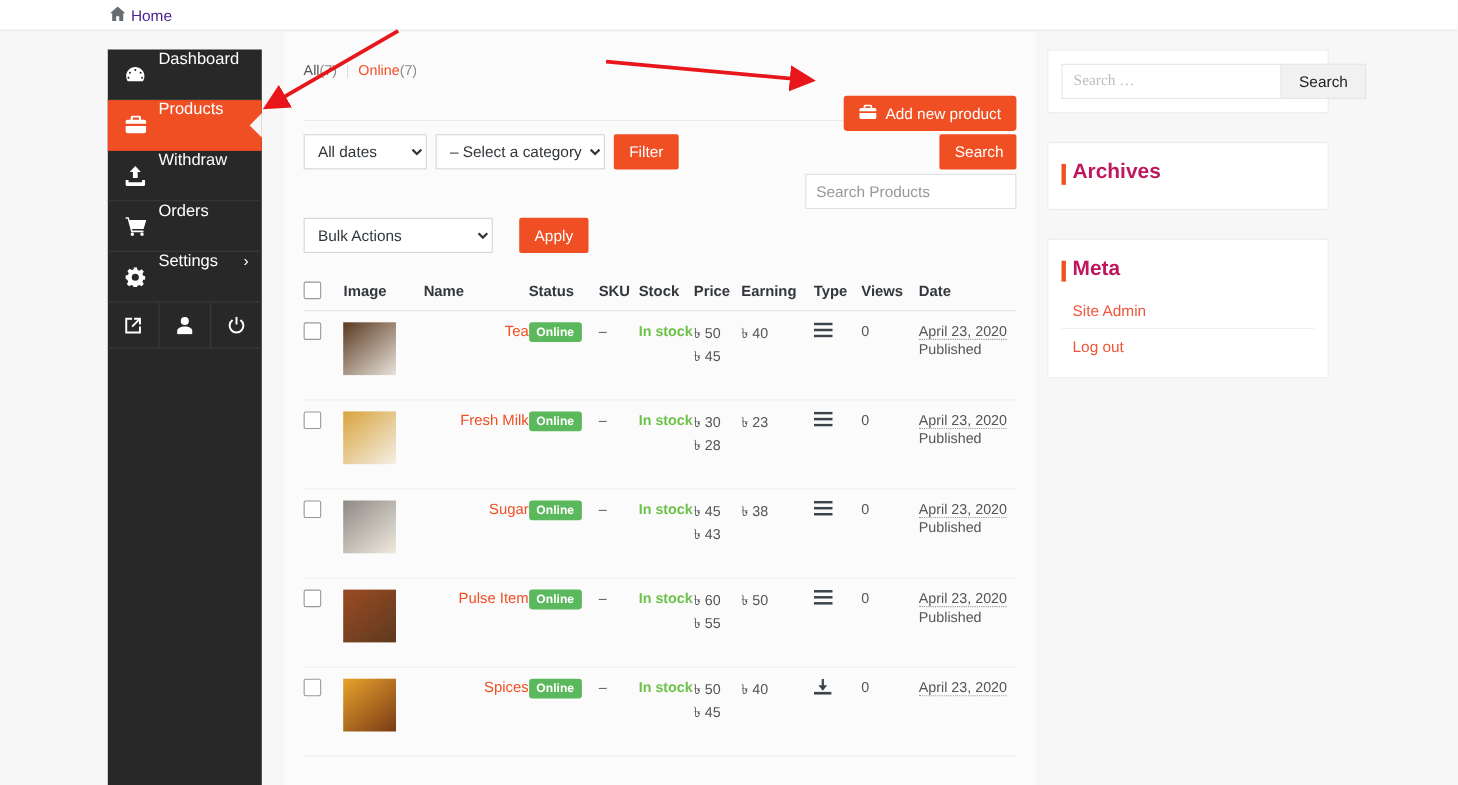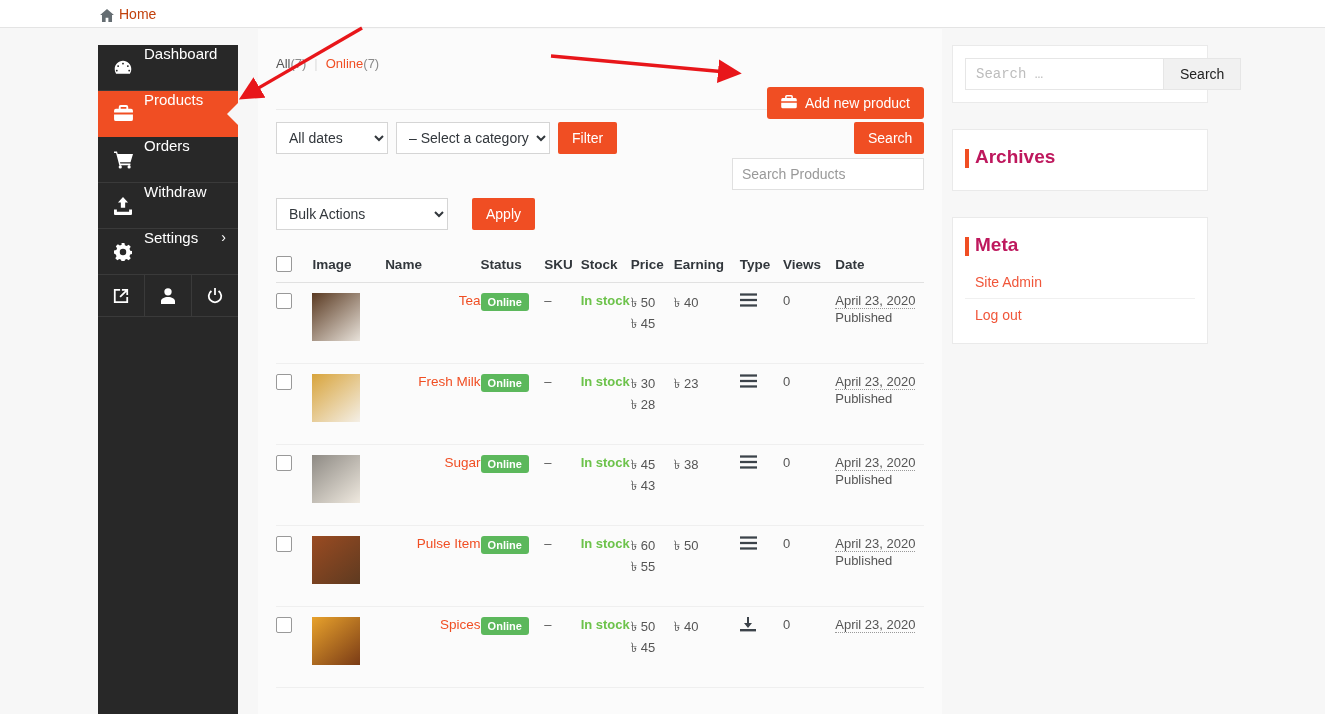--- a/index.html
+++ b/index.html
@@ -18,22 +18,22 @@
   
   #topbar {
     height: 28px;
     background: #ffffff;
     border-bottom: 1px solid #e4e4e4;
     display: flex;
     align-items: center;
     padding-left: 100px;
   }
   #topbar .home-link {
-    display: flex; align-items: flex-end; gap: 5px;
-    color: #c2410c; font-size: 14px; text-decoration: none;
+    display: flex; align-items: flex-start; gap: 5px;
+    color: #4c1d95; font-size: 14px; text-decoration: none;
   }
   .home-ico { display:inline-block; width:14px; height:13px; position:relative; }
   .home-ico svg { display:block; }
 
   
   #page {
     position: absolute;
     top: 29px; left: 0; right: 0; bottom: 0;
     background: #f7f7f7;
   }
@@ -219,21 +219,21 @@
   .widget {
     background: #fff;
     border: 1px solid #eaeaea;
     margin-bottom: 26px;
     padding: 12px;
   }
   .wsearch { display:flex; }
   .wsearch input {
     flex: 1; height: 32px; border:1px solid #e6e6e6;
     border-right: none; padding: 0 10px; font-size: 14px; color:#555;
-    font-family: Liberation Mono, monospace;
+    font-family: Liberation Serif, serif;
     background: #fff; border-radius: 0;
   }
   .wsearch input::placeholder { color:#bdbdbd; }
   .wsearch button {
     height: 32px; border:1px solid #e6e6e6; background:#f1f1f1;
     padding: 0 16px; font-size:14px; color:#222; cursor:pointer;
     font-family: "Liberation Sans", sans-serif;
   }
   .wtitle {
     font-size: 19px; color:#be185d; font-weight: bold;
@@ -285,34 +285,34 @@
       <span class="nav-ico">
         <svg width="19" height="17" viewBox="0 0 20 18">
             <path fill="#fff" d="M7 0h6a2 2 0 012 2v2h3a2 2 0 012 2v9a2 2 0 01-2 2H2a2 2 0 01-2-2V6a2 2 0 012-2h3V2a2 2 0 012-2zm0 4h6V2H7v2zM0 8v2h20V8H0z"></path>
           </svg>
       </span>
       <span>Products</span>
     </a>
 
     <a class="nav-item" href="#">
       <span class="nav-ico">
+        <svg width="18" height="18" viewBox="0 0 20 20">
+            <path fill="#fff" d="M10 0L4.4 6h3.2v6h4.8V6h3.2L10 0zM0 14v4.6c0 .8.6 1.4 1.4 1.4h17.2c.8 0 1.4-.6 1.4-1.4V14h-3.2v2.4H3.2V14H0z"></path>
+          </svg>
+      </span>
+      <span>Withdraw</span>
+    </a>
+
+    <a class="nav-item" href="#">
+      <span class="nav-ico">
         <svg width="19" height="18" viewBox="0 0 20 18">
             <path fill="#fff" d="M0 0h3.2l.7 2.6H20l-2.6 8.8H6.3l.4 1.4h10.6v1.6H5.6L2.2 1.6H0V0zm6.6 14.6a1.7 1.7 0 110 3.4 1.7 1.7 0 010-3.4zm9.3 0a1.7 1.7 0 110 3.4 1.7 1.7 0 010-3.4z"></path>
           </svg>
       </span>
       <span>Orders</span>
-    </a>
-
-    <a class="nav-item" href="#">
-      <span class="nav-ico">
-        <svg width="18" height="18" viewBox="0 0 20 20">
-            <path fill="#fff" d="M10 0L4.4 6h3.2v6h4.8V6h3.2L10 0zM0 14v4.6c0 .8.6 1.4 1.4 1.4h17.2c.8 0 1.4-.6 1.4-1.4V14h-3.2v2.4H3.2V14H0z"></path>
-          </svg>
-      </span>
-      <span>Withdraw</span>
     </a>
 
     <a class="nav-item" href="#">
       <span class="nav-ico">
         <svg width="18" height="18" viewBox="0 0 20 20">
             <path fill="#fff" d="M8.4 0h3.2l.5 2.6 2 .8 2.2-1.4 2.3 2.3-1.4 2.2.8 2 2.6.5v3.2l-2.6.5-.8 2 1.4 2.2-2.3 2.3-2.2-1.4-2 .8-.5 2.6H8.4l-.5-2.6-2-.8-2.2 1.4-2.3-2.3 1.4-2.2-.8-2L0 11.6V8.4l2.6-.5.8-2L2 3.7l2.3-2.3 2.2 1.4 2-.8L8.4 0zM10 6.4a3.6 3.6 0 100 7.2 3.6 3.6 0 000-7.2z"></path>
           </svg>
       </span>
       <span>Settings</span>
       <span class="chev">›</span>

